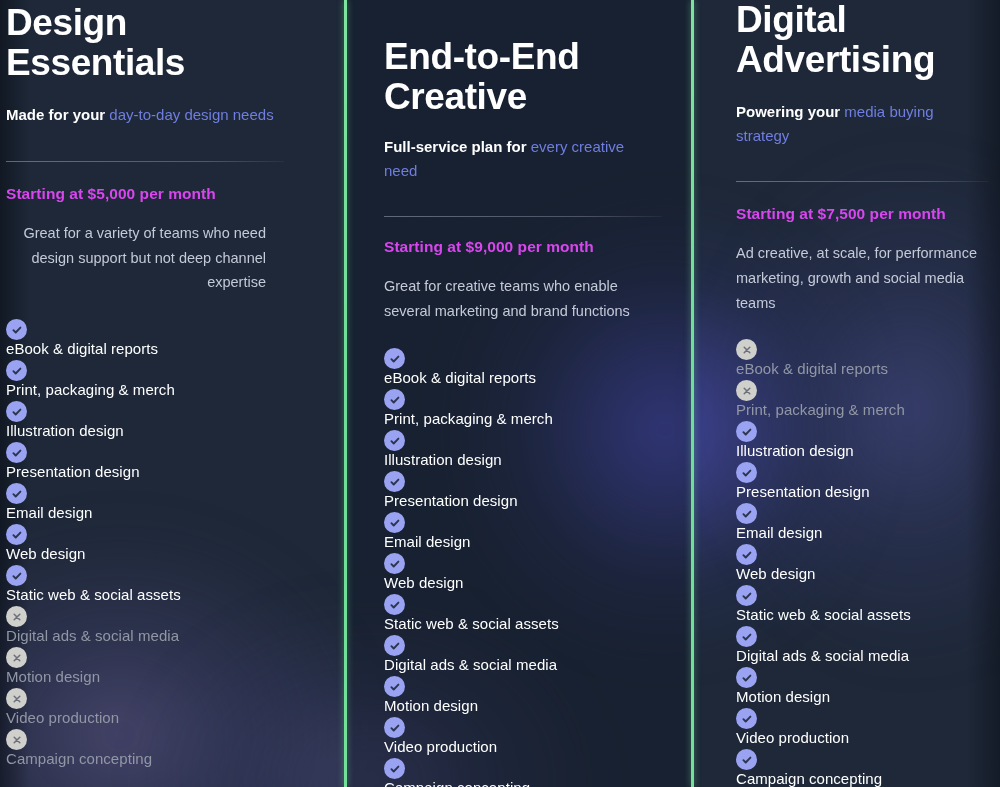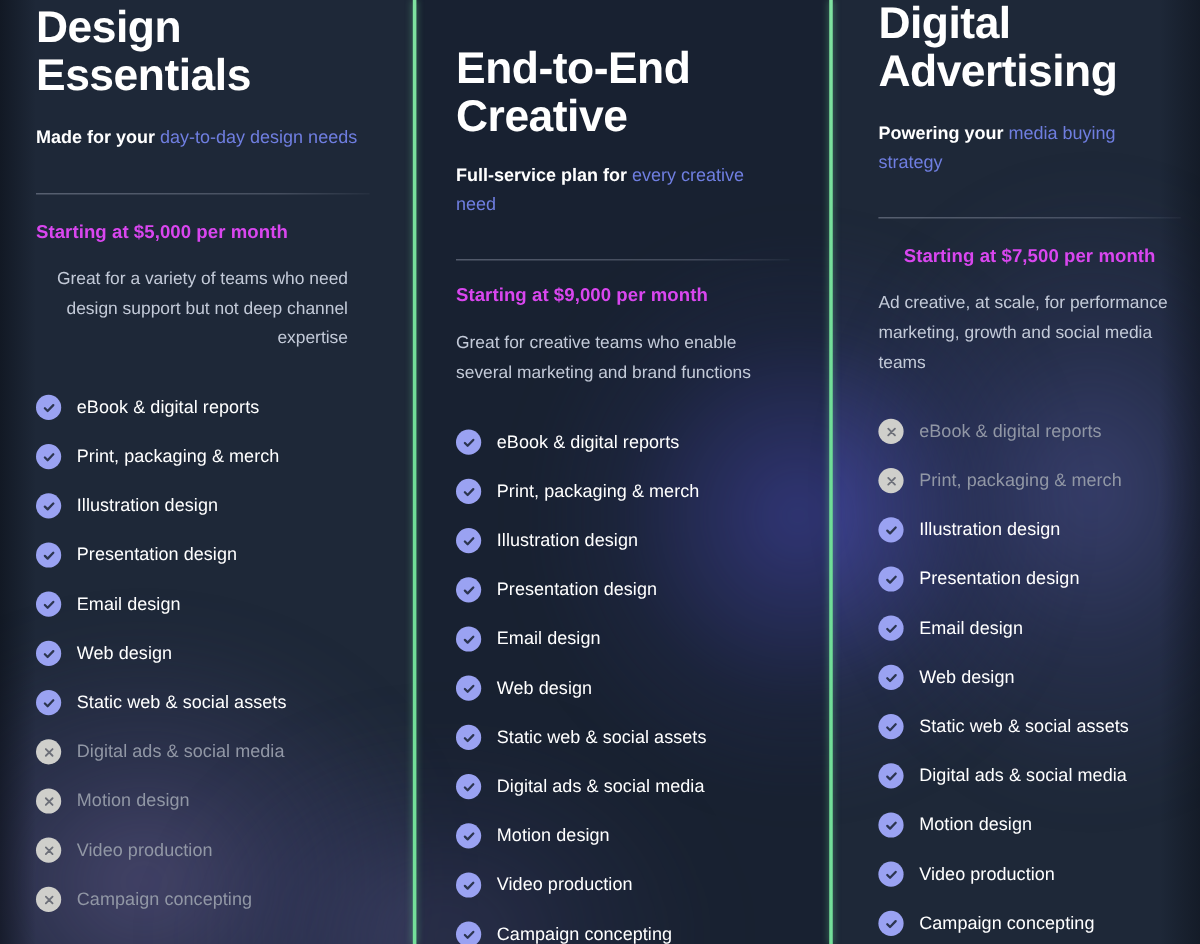--- a/index.html
+++ b/index.html
@@ -88,23 +88,23 @@
   .columns {
     position: absolute;
     inset: 0;
     display: flex;
   }
   .col {
     position: relative;
     height: 787px;
     padding-top: 0;
   }
-  .col-1 { width: 404px; padding-left: 30px; padding-right: 30px; }
+  .col-1 { width: 404px; padding-left: 6px; padding-right: 30px; }
   .col-2 { width: 350px; padding-left: 42px; padding-right: 26px; }
-  .col-3 { width: 358px; padding-left: 48px; padding-right: 30px; }
+  .col-3 { width: 358px; padding-left: 48px; padding-right: 12px; }
 
   .divider-green {
     position: absolute;
     top: 0;
     width: 3px;
     height: 787px;
     background: linear-gradient(to bottom, #7fe3a0, #6fdd97 50%, #74e09a);
     box-shadow: 0 0 6px rgba(110,220,150,0.55);
   }
   .divider-green.left  { left: 344px; }
@@ -148,42 +148,42 @@
   .col-3 .rule { margin-top: 34px; width: 252px; }
 
   .plan-price {
     font-size: 15.5px;
     font-weight: 700;
     color: #d946ef;
     letter-spacing: 0.05px;
   }
   .col-1 .plan-price { margin-top: 23px; }
   .col-2 .plan-price { margin-top: 21px; }
-  .col-3 .plan-price { margin-top: 23px; text-align: center; }
+  .col-3 .plan-price { margin-top: 23px; }
 
   .plan-desc {
     font-size: 14.5px;
     line-height: 1.72;
     color: #c3cad8;
     max-width: 260px;
   }
   .col-1 .plan-desc { margin-top: 18px; text-align: right; }
   .col-2 .plan-desc { margin-top: 18px; max-width: 248px; }
   .col-3 .plan-desc { margin-top: 18px; max-width: 248px; }
 
   
   .features { list-style: none; }
   .col-1 .features { margin-top: 24px; }
   .col-2 .features { margin-top: 24px; }
   .col-3 .features { margin-top: 23px; }
 
   .feature {
     display: flex;
-    align-items: center;
     height: 41px;
+    flex-direction: column;
   }
   .feature .icon {
     flex: 0 0 auto;
     width: 21px; height: 21px;
     border-radius: 50%;
     display: flex;
     align-items: center;
     justify-content: center;
     margin-right: 13px;
   }

